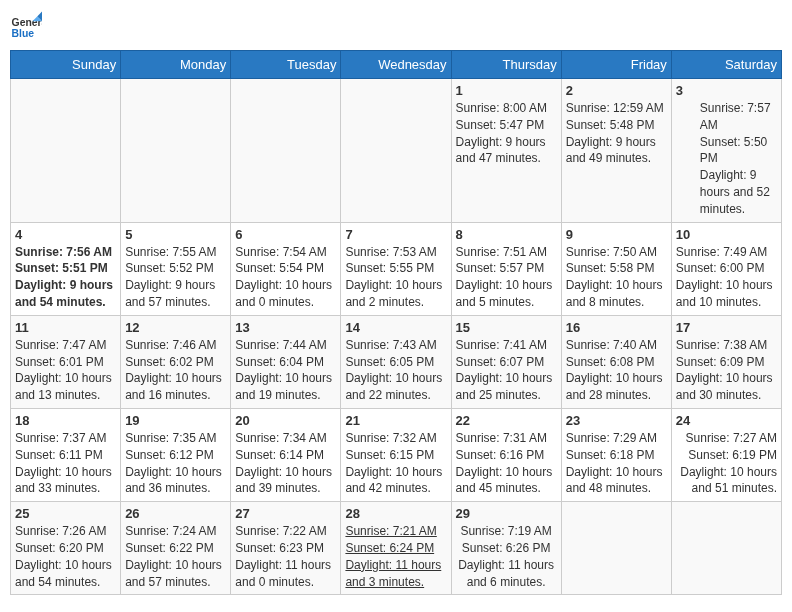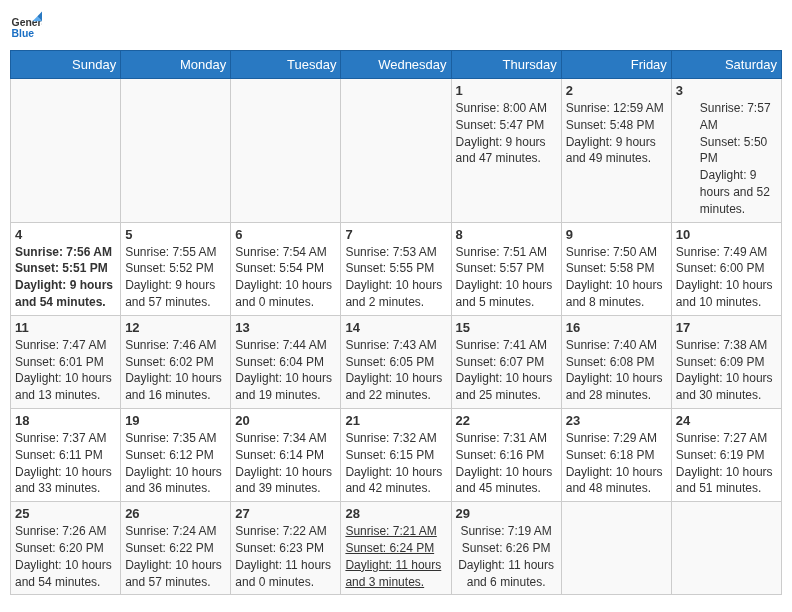--- a/index.html
+++ b/index.html
@@ -253,21 +253,21 @@
 Daylight: 10 hours and 45 minutes.</div>
         </td>
         <td>
           <div class="day-num">23</div>
           <div class="day-info" style="white-space: pre-line;">Sunrise: 7:29 AM
 Sunset: 6:18 PM
 Daylight: 10 hours and 48 minutes.</div>
         </td>
         <td>
           <div class="day-num">24</div>
-          <div class="day-info" style="white-space: pre-line;">Sunrise: 7:27 AM
+          <div class="day-info" style="white-space: pre-line; text-align: right;">Sunrise: 7:27 AM
 Sunset: 6:19 PM
 Daylight: 10 hours and 51 minutes.</div>
         </td>
       </tr>
       <tr>
         <td>
           <div class="day-num">25</div>
           <div class="day-info" style="white-space: pre-line;">Sunrise: 7:26 AM
 Sunset: 6:20 PM
 Daylight: 10 hours and 54 minutes.</div>

